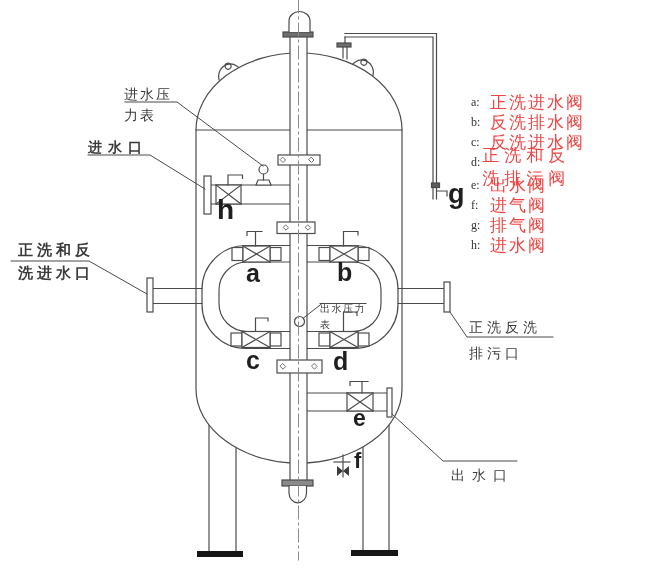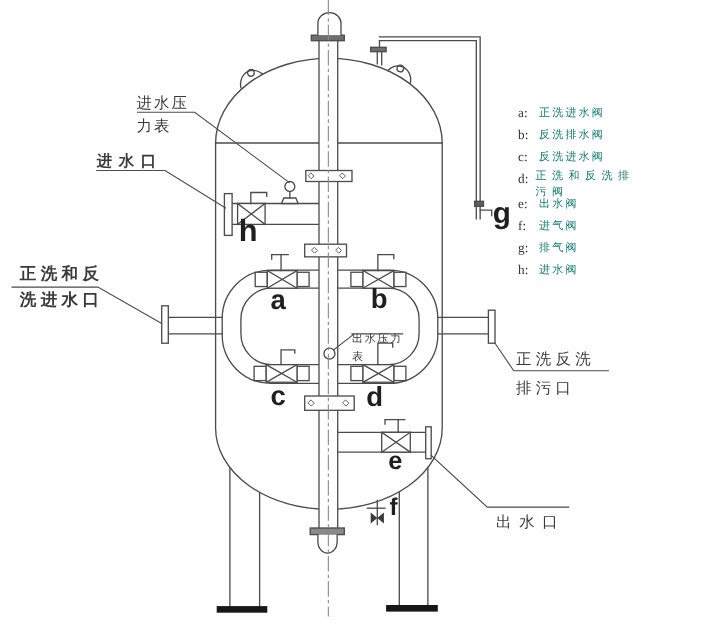--- a/index.html
+++ b/index.html
@@ -20,21 +20,21 @@
   .tag-c{left:246px;top:348px;}
   .tag-d{left:333px;top:349px;}
   .tag-e{left:353px;top:407px;font-size:23px;}
   .tag-f{left:354px;top:450px;font-size:22px;}
   .tag-g{left:448px;top:181px;font-size:27px;}
   .tag-h{left:217px;top:196px;font-size:28px;}
   .legend{position:absolute;left:471px;top:92px;}
   .legend-row{display:flex;height:20px;align-items:center;}
   .legend-row.gap{margin-top:3px;}
   .legend-key{width:19px;font-size:12px;color:#333;}
-  .legend-label{font-size:10px;letter-spacing:2px;color:#0f766e;}
+  .legend-label{font-size:17px;letter-spacing:2px;color:#ef4444;}
   .legend-row:nth-child(4) .legend-label{letter-spacing:5px;margin-top:10px;}
 </style>
 </head>
 <body>
 
 <div id="stage">
 
 <svg width="658" height="569" viewBox="0 0 658 569" stroke="#4b4b4b" stroke-width="1.2" fill="none" stroke-linecap="square">
 
   <g>

